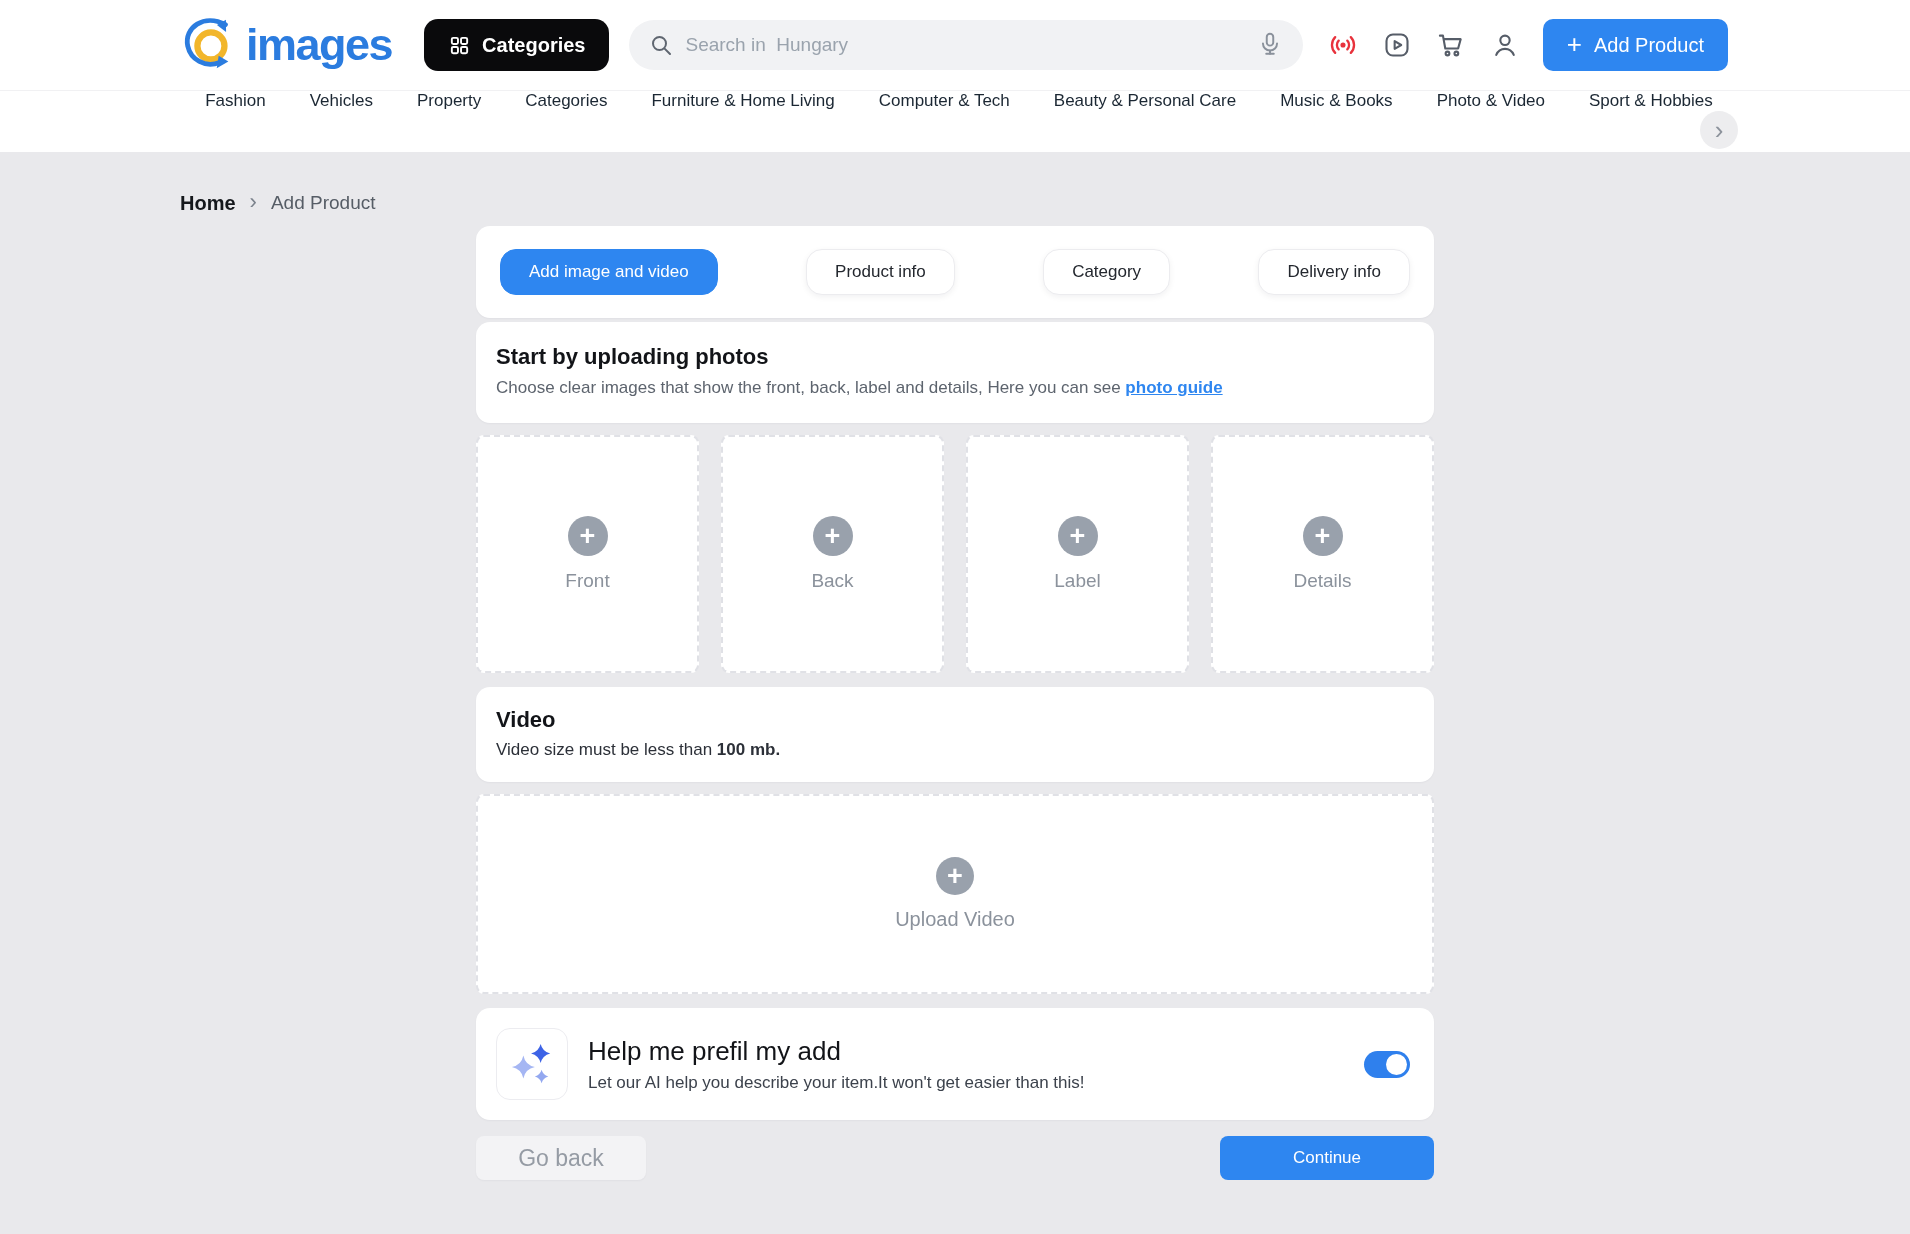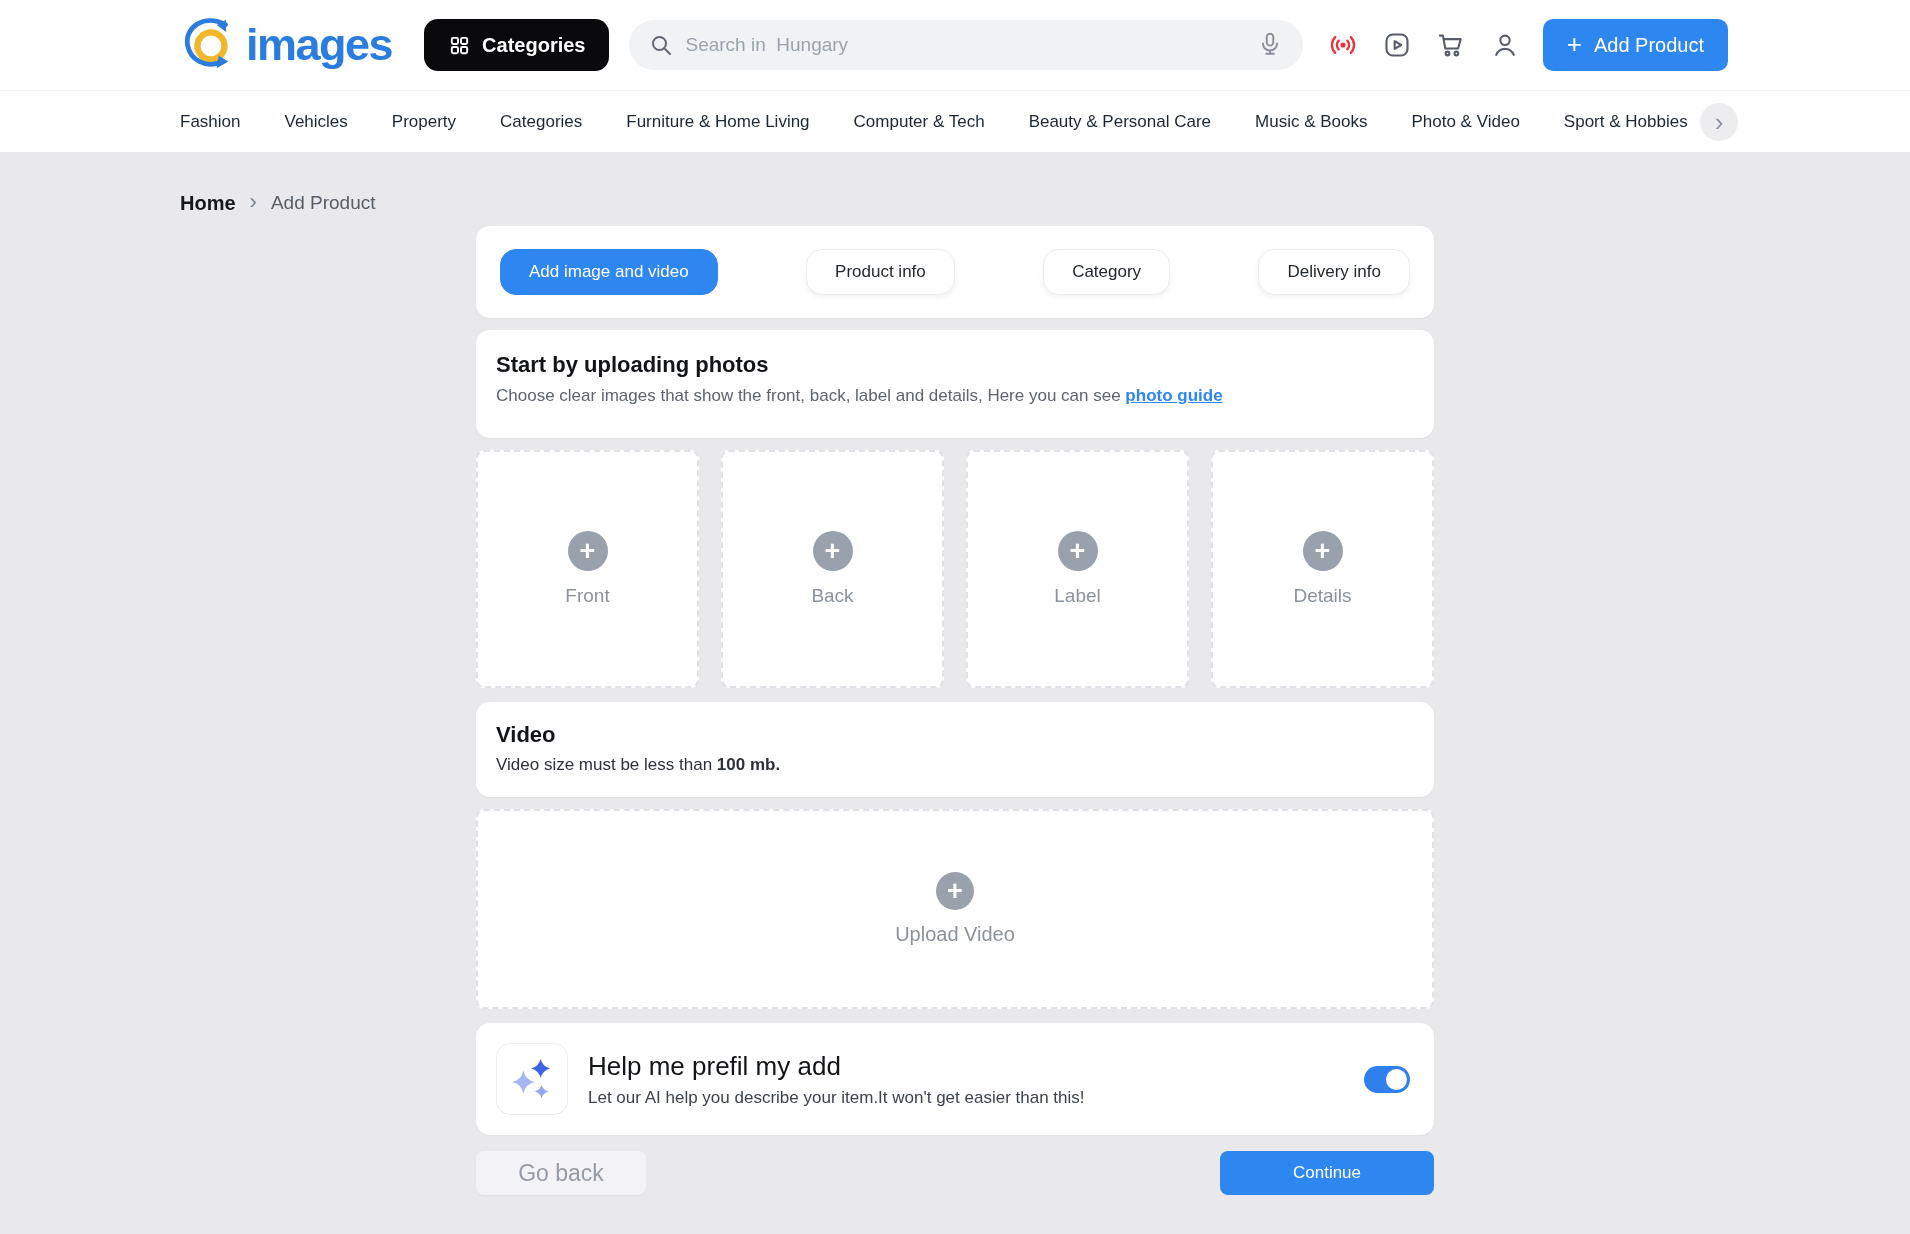--- a/index.html
+++ b/index.html
@@ -25,21 +25,21 @@
   .header-icons { display:flex; align-items:center; gap:22px; margin-right:22px; }
   .hicon { width:32px; height:32px; background:none; border:none; padding:2px; cursor:pointer; }
   .hicon svg { width:100%; height:100%; }
   .add-product-btn { height:52px; background:#2e86f0; border:none; border-radius:10px; color:#fff;
     font-size:20px; font-weight:500; display:flex; align-items:center; gap:12px; padding:0 24px;
     font-family:inherit; cursor:pointer; flex-shrink:0; }
   .add-product-btn .plus-glyph { font-size:26px; font-weight:400; line-height:1; margin-top:-2px; }
 
   
   .catnav { height:62px; background:#fff; border-top:1px solid #f1f1f3; display:flex; align-items:center;
-    padding:0 172px 0 180px; }
+    padding:0 172px 0 180px;flex-direction:column; }
   .catnav-items { display:flex; align-items:center; gap:44px; }
   .catnav-item { font-size:17px; font-weight:500; color:#1b2733; cursor:pointer; white-space:nowrap; }
   .nav-more { margin-left:auto; width:38px; height:38px; border-radius:50%; background:#ededef; border:none;
     color:#8d939c; font-size:26px; line-height:34px; cursor:pointer; font-family:inherit; }
 
   
   .breadcrumb { padding:36px 0 0 180px; display:flex; align-items:center; gap:14px; height:66px; }
   .crumb-home { font-size:20px; font-weight:700; color:#15181c; cursor:pointer; }
   .crumb-sep { font-size:22px; color:#7b828c; margin-top:-3px; }
   .crumb-current { font-size:19px; color:#565d66; }
@@ -48,21 +48,21 @@
   .card { background:#fff; border-radius:14px; box-shadow:0 1px 2px rgba(16,24,40,.04); }
 
   
   .steps-card { padding:23px 24px; display:flex; justify-content:space-between; align-items:center; }
   .step-btn { height:46px; border-radius:16px; background:#fff; border:1px solid #ececef;
     box-shadow:0 2px 6px rgba(16,24,40,.06); font-size:17px; color:#23272e; padding:0 28px;
     font-family:inherit; cursor:pointer; }
   .step-btn.active { background:#2e86f0; border-color:#2e86f0; color:#fff; box-shadow:none; }
 
   
-  .photos-card { margin-top:12px; padding:22px 20px 32px; }
+  .photos-card { margin-top:4px; padding:22px 20px 25px; }
   .photos-title { font-size:22px; font-weight:700; color:#121418; }
   .photos-desc { margin-top:8px; font-size:17px; color:#5d646e; }
   .photo-guide-link { color:#2e86f0; font-weight:600; text-decoration:underline; cursor:pointer; }
 
   
   .slots-row { margin-top:12px; display:flex; gap:22px; }
   .slot { width:223px; height:238px; background:#fff; border:2px dashed #e0e1e6; border-radius:8px;
     display:flex; flex-direction:column; align-items:center; justify-content:center; cursor:pointer; }
   .plus-circle { width:40px; height:40px; border-radius:50%; background:#99a1ac; color:#fff;
     display:flex; align-items:center; justify-content:center; font-size:27px; font-weight:600; line-height:1; }

